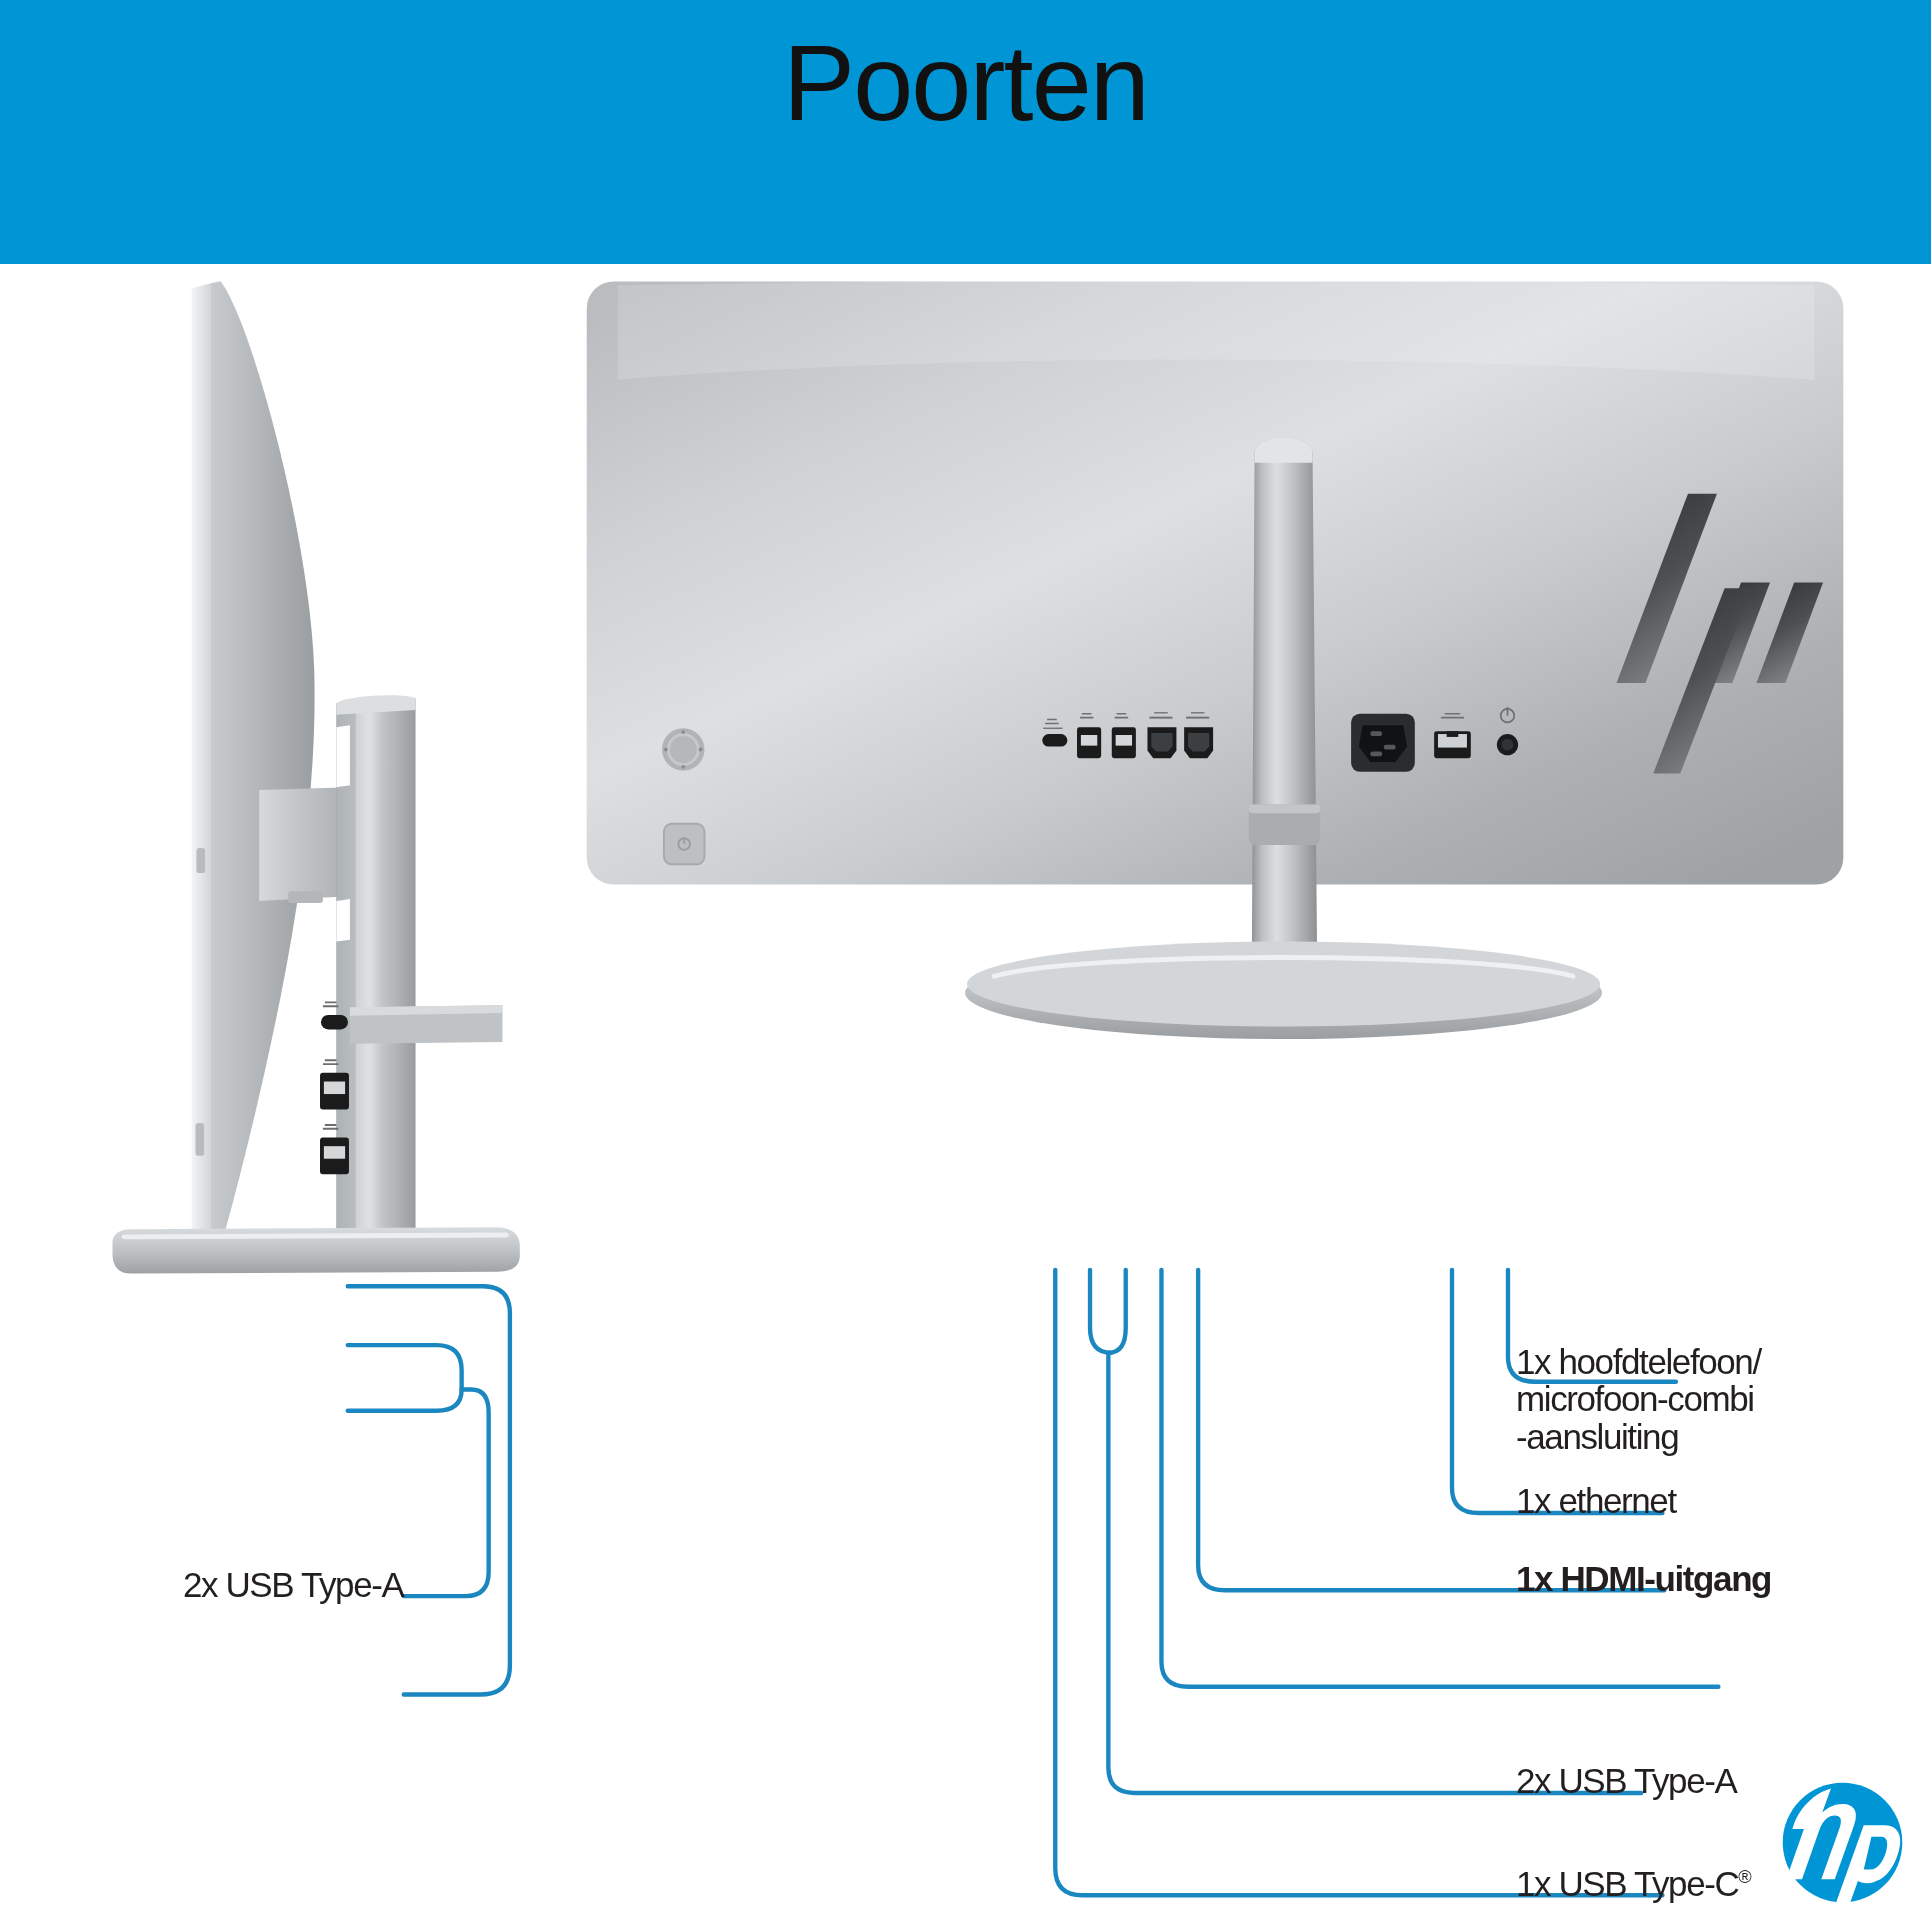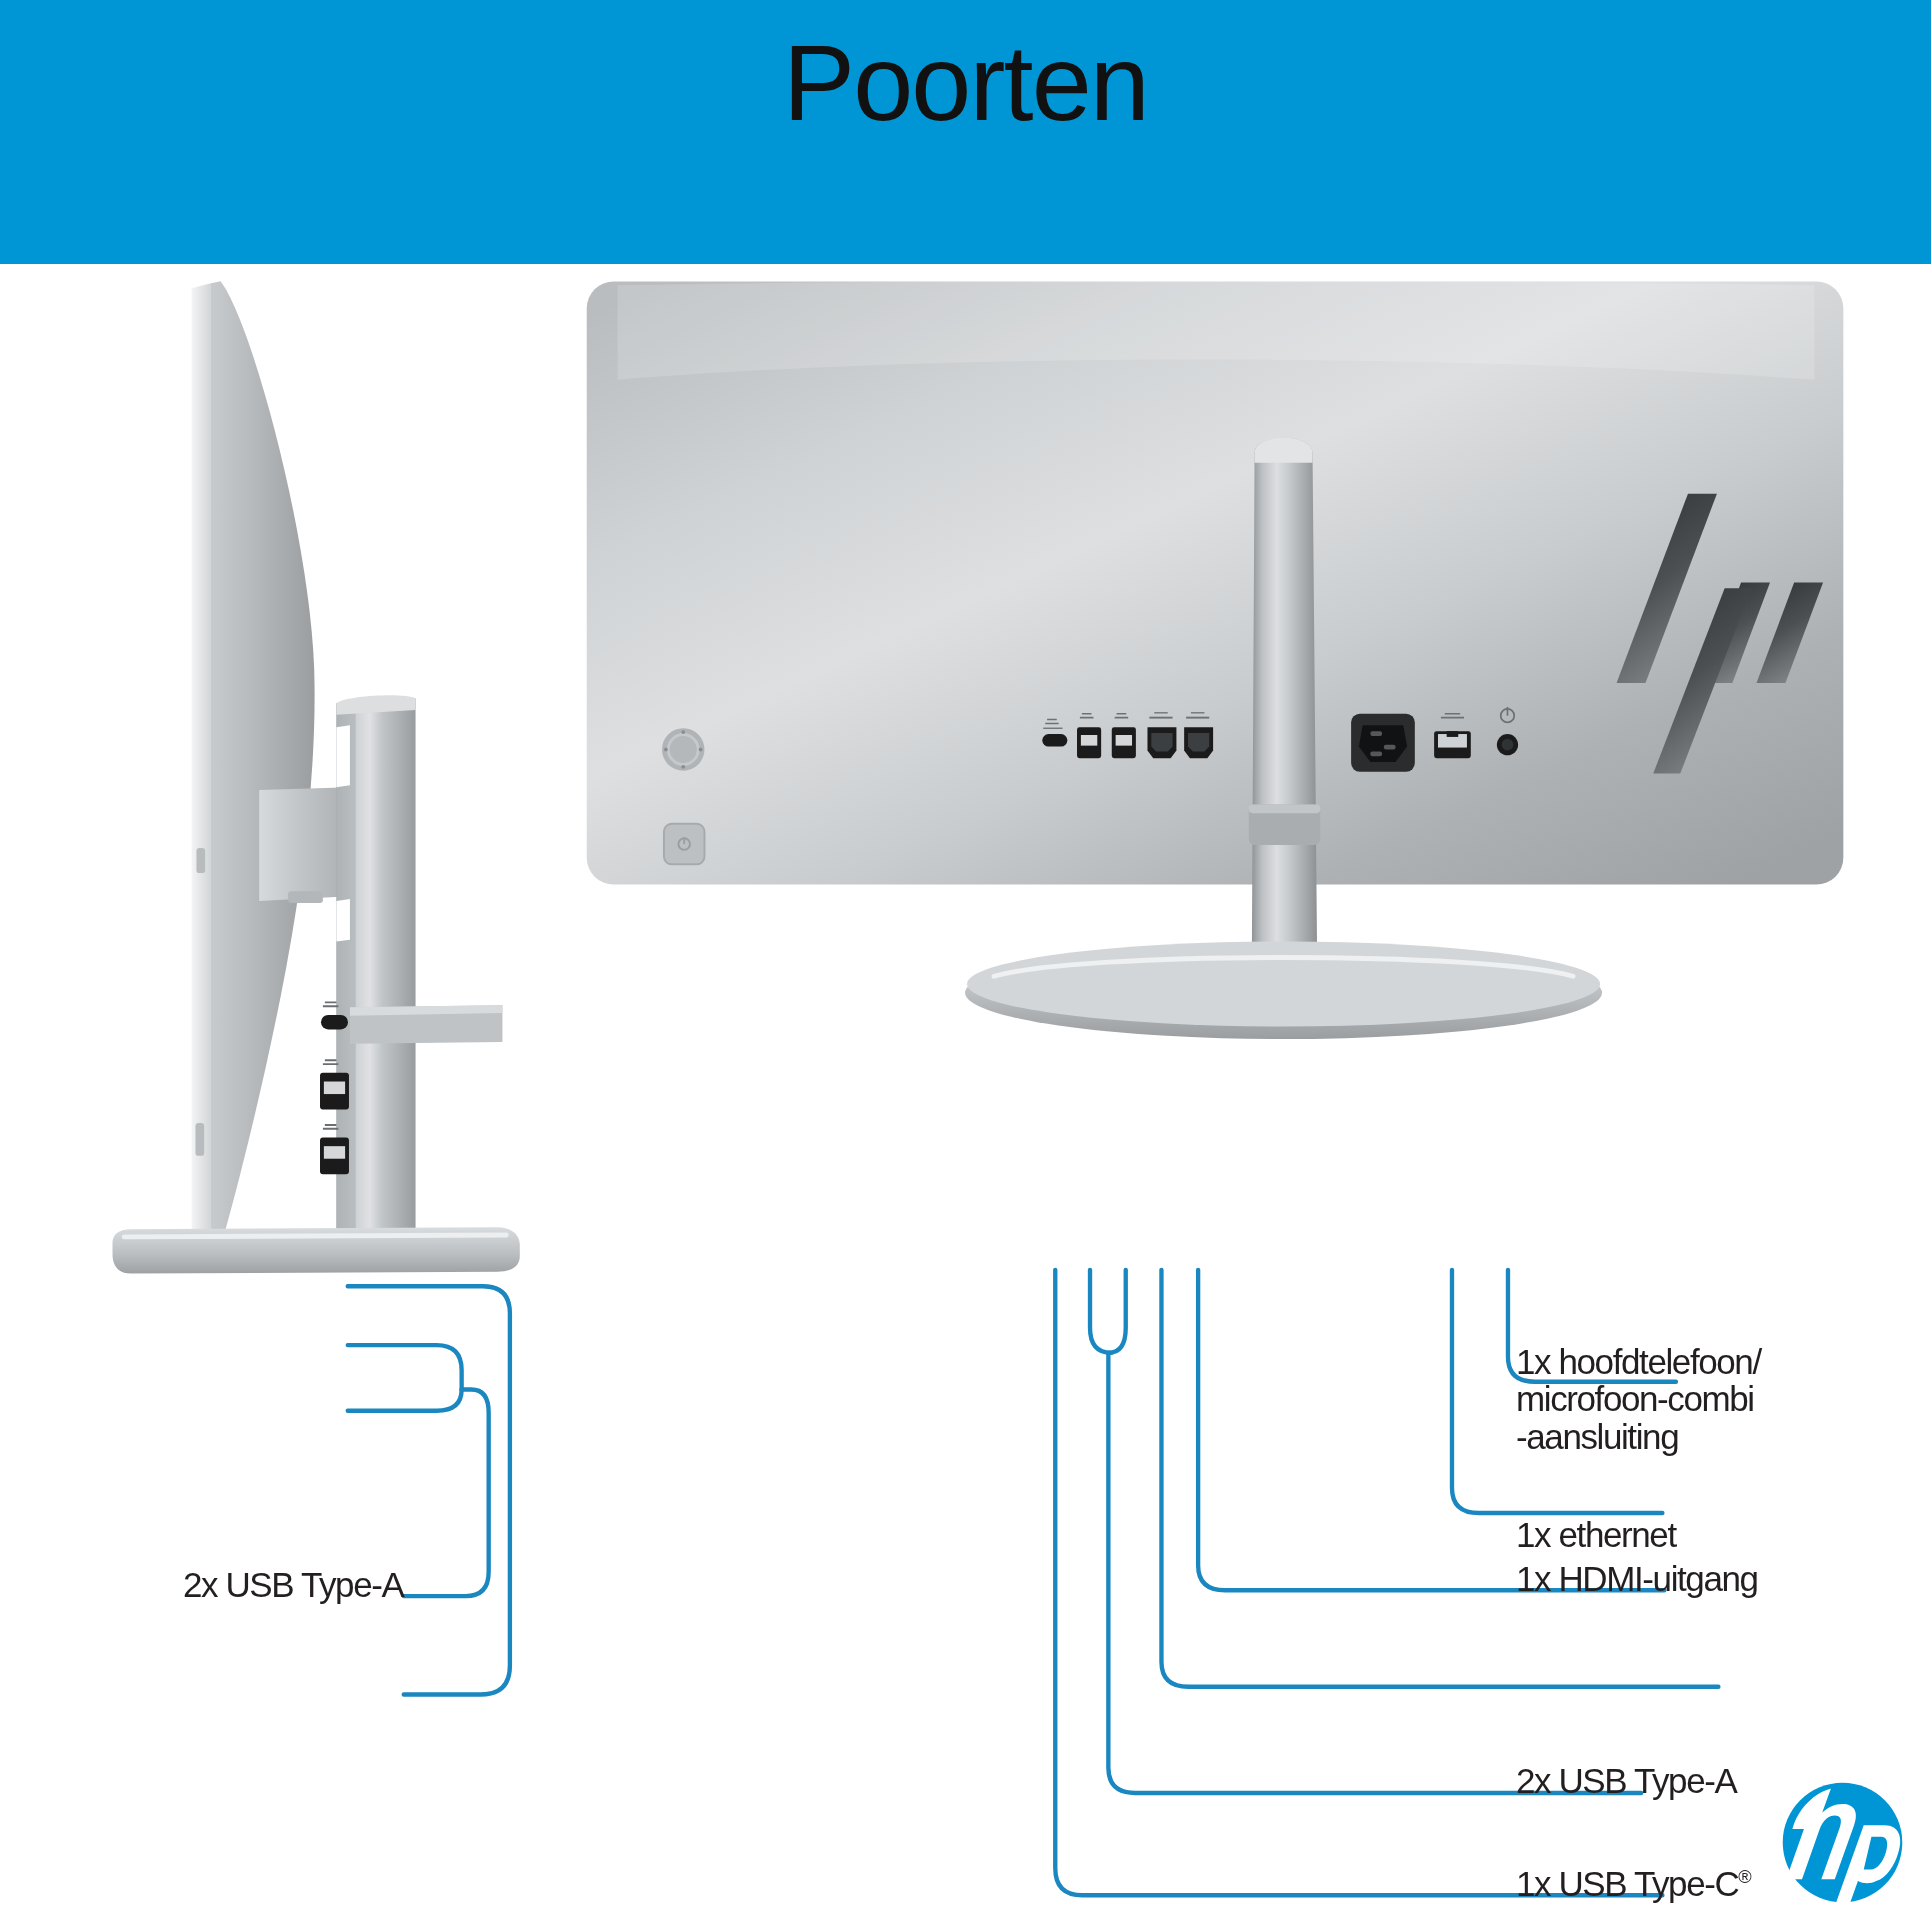--- a/index.html
+++ b/index.html
@@ -321,23 +321,23 @@
     </g>
   </svg>
 
   <div class="label left-lab" style="left:183px; top:1302px; width:415px;">2x USB Type-A</div>
 
 
   <div class="label" style="left:1516px; top:1079px; width:415px;">1x hoofdtelefoon/
 microfoon-combi
 -aansluiting</div>
 
-  <div class="label" style="left:1516px; top:1252px; width:415px;">1x ethernet</div>
-
-  <div class="label" style="left:1516px; top:1296px; width:415px;">1x HDMI-uitgang</div>
+  <div class="label" style="left:1516px; top:1218px; width:415px;">1x ethernet</div>
+
+  <div class="label" style="left:1516px; top:1296px; width:415px;font-weight:bold;">1x HDMI-uitgang</div>
 
 
   <div class="label" style="left:1516px; top:1498px; width:415px;">2x USB Type-A</div>
 
   <div class="label" style="left:1516px; top:1601px; width:415px;"><span>1x USB Type-C</span><span class="sup">®</span></div>
 
 </div>
 
 <svg id="hp-logo-badge" viewBox="0 0 140 140">
   <circle cx="70" cy="70" r="62" fill="#0096d6"></circle>

